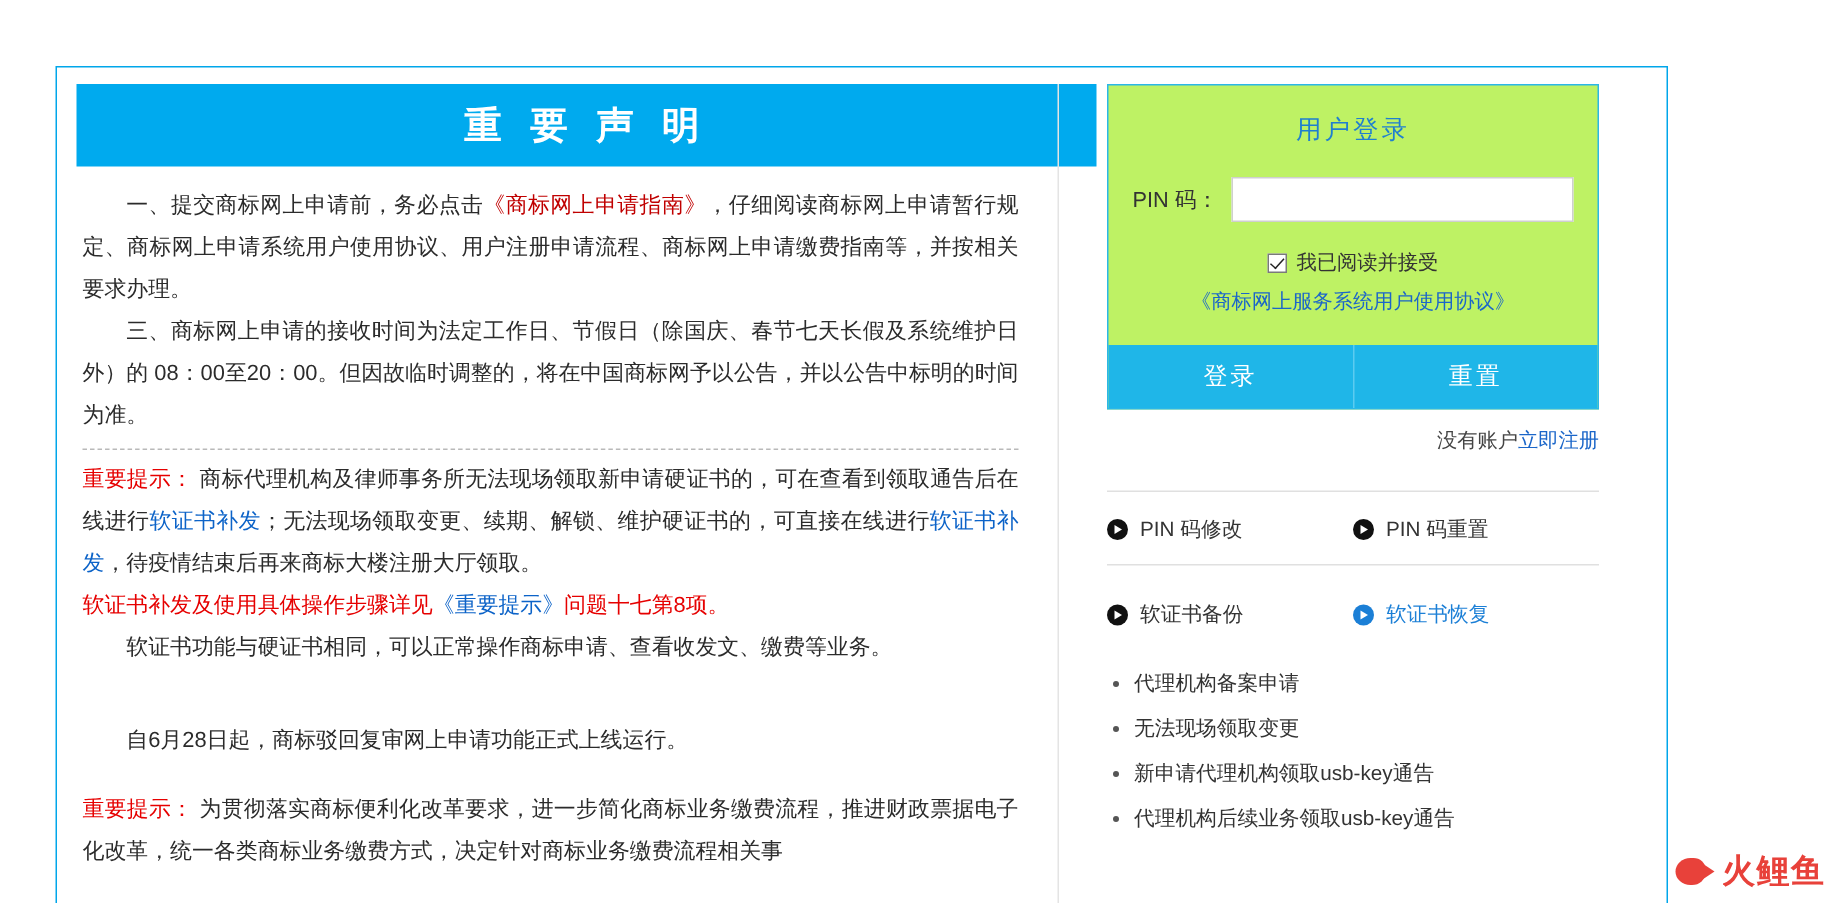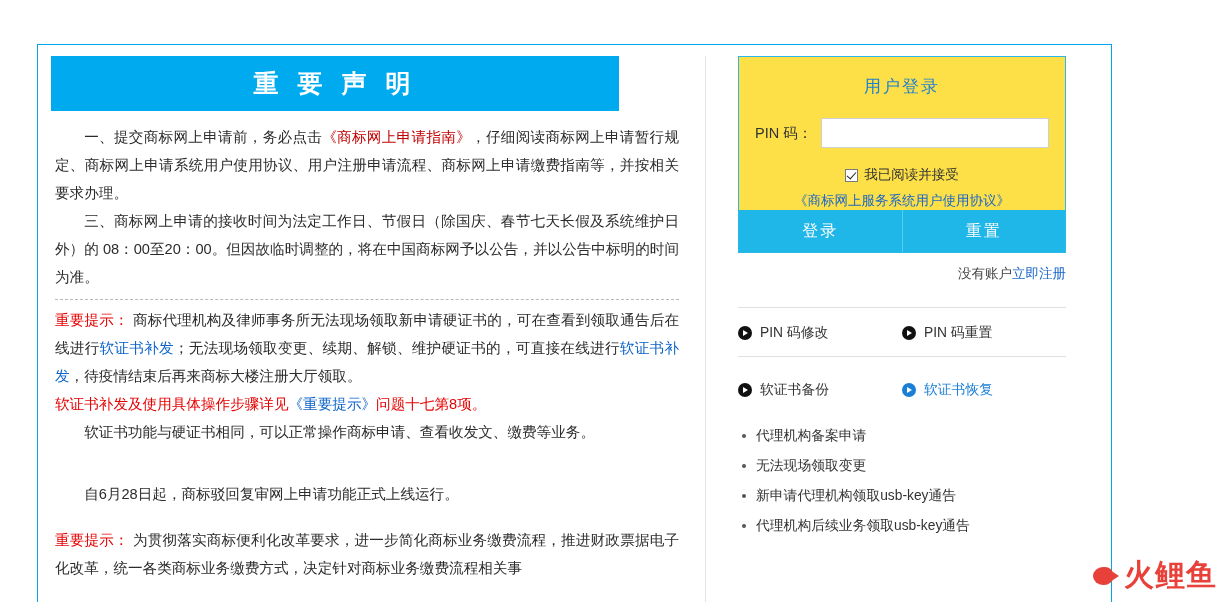--- a/index.html
+++ b/index.html
@@ -30,21 +30,21 @@
     box-sizing: border-box;
   }
   .left-col {
     position: absolute;
     left: 51px;
     top: 56px;
     width: 632px;
     height: 548px;
   }
   .decl-header {
-    width: 568px;
+    width: 680px;
     height: 55px;
     background: #00aaee;
     color: #ffffff;
     font-size: 25px;
     font-weight: bold;
     letter-spacing: 6px;
     display: flex;
     align-items: center;
     justify-content: center;
     box-sizing: border-box;
@@ -102,21 +102,21 @@
   .right-col {
     position: absolute;
     left: 738px;
     top: 56px;
     width: 328px;
   }
   .login-box {
     width: 328px;
     border: 1px solid #2bb7e8;
     box-sizing: border-box;
-    background: #fde047;
+    background: #bef264;
   }
   .login-title {
     text-align: center;
     color: #1f7fd0;
     font-size: 17px;
     padding: 18px 0 10px 0;
     letter-spacing: 2px;
   }
   .pin-row {
     display: flex;
@@ -168,21 +168,21 @@
     transform: rotate(42deg);
   }
   .agreement-link {
     text-align: center;
     margin-top: 8px;
     font-size: 13.5px;
     color: #1b66c9;
   }
   .btn-row {
     display: flex;
-    margin-top: 0;
+    margin-top: 20px;
     height: 42px;
   }
   .btn {
     flex: 1;
     background: #1fb6e8;
     color: #fff;
     font-size: 16px;
     display: flex;
     align-items: center;
     justify-content: center;
@@ -269,21 +269,21 @@
     display: inline-block;
     margin: 0 10px 0 4px;
     flex: none;
   }
   .logo-wm {
     position: absolute;
     right: 12px;
     bottom: 6px;
     display: flex;
     align-items: center;
-    font-size: 30px;
+    font-size: 22px;
     font-weight: bold;
     color: #e8413a;
     letter-spacing: 1px;
   }
   .logo-fish {
     width: 26px;
     height: 24px;
     margin-right: 5px;
     position: relative;
   }

